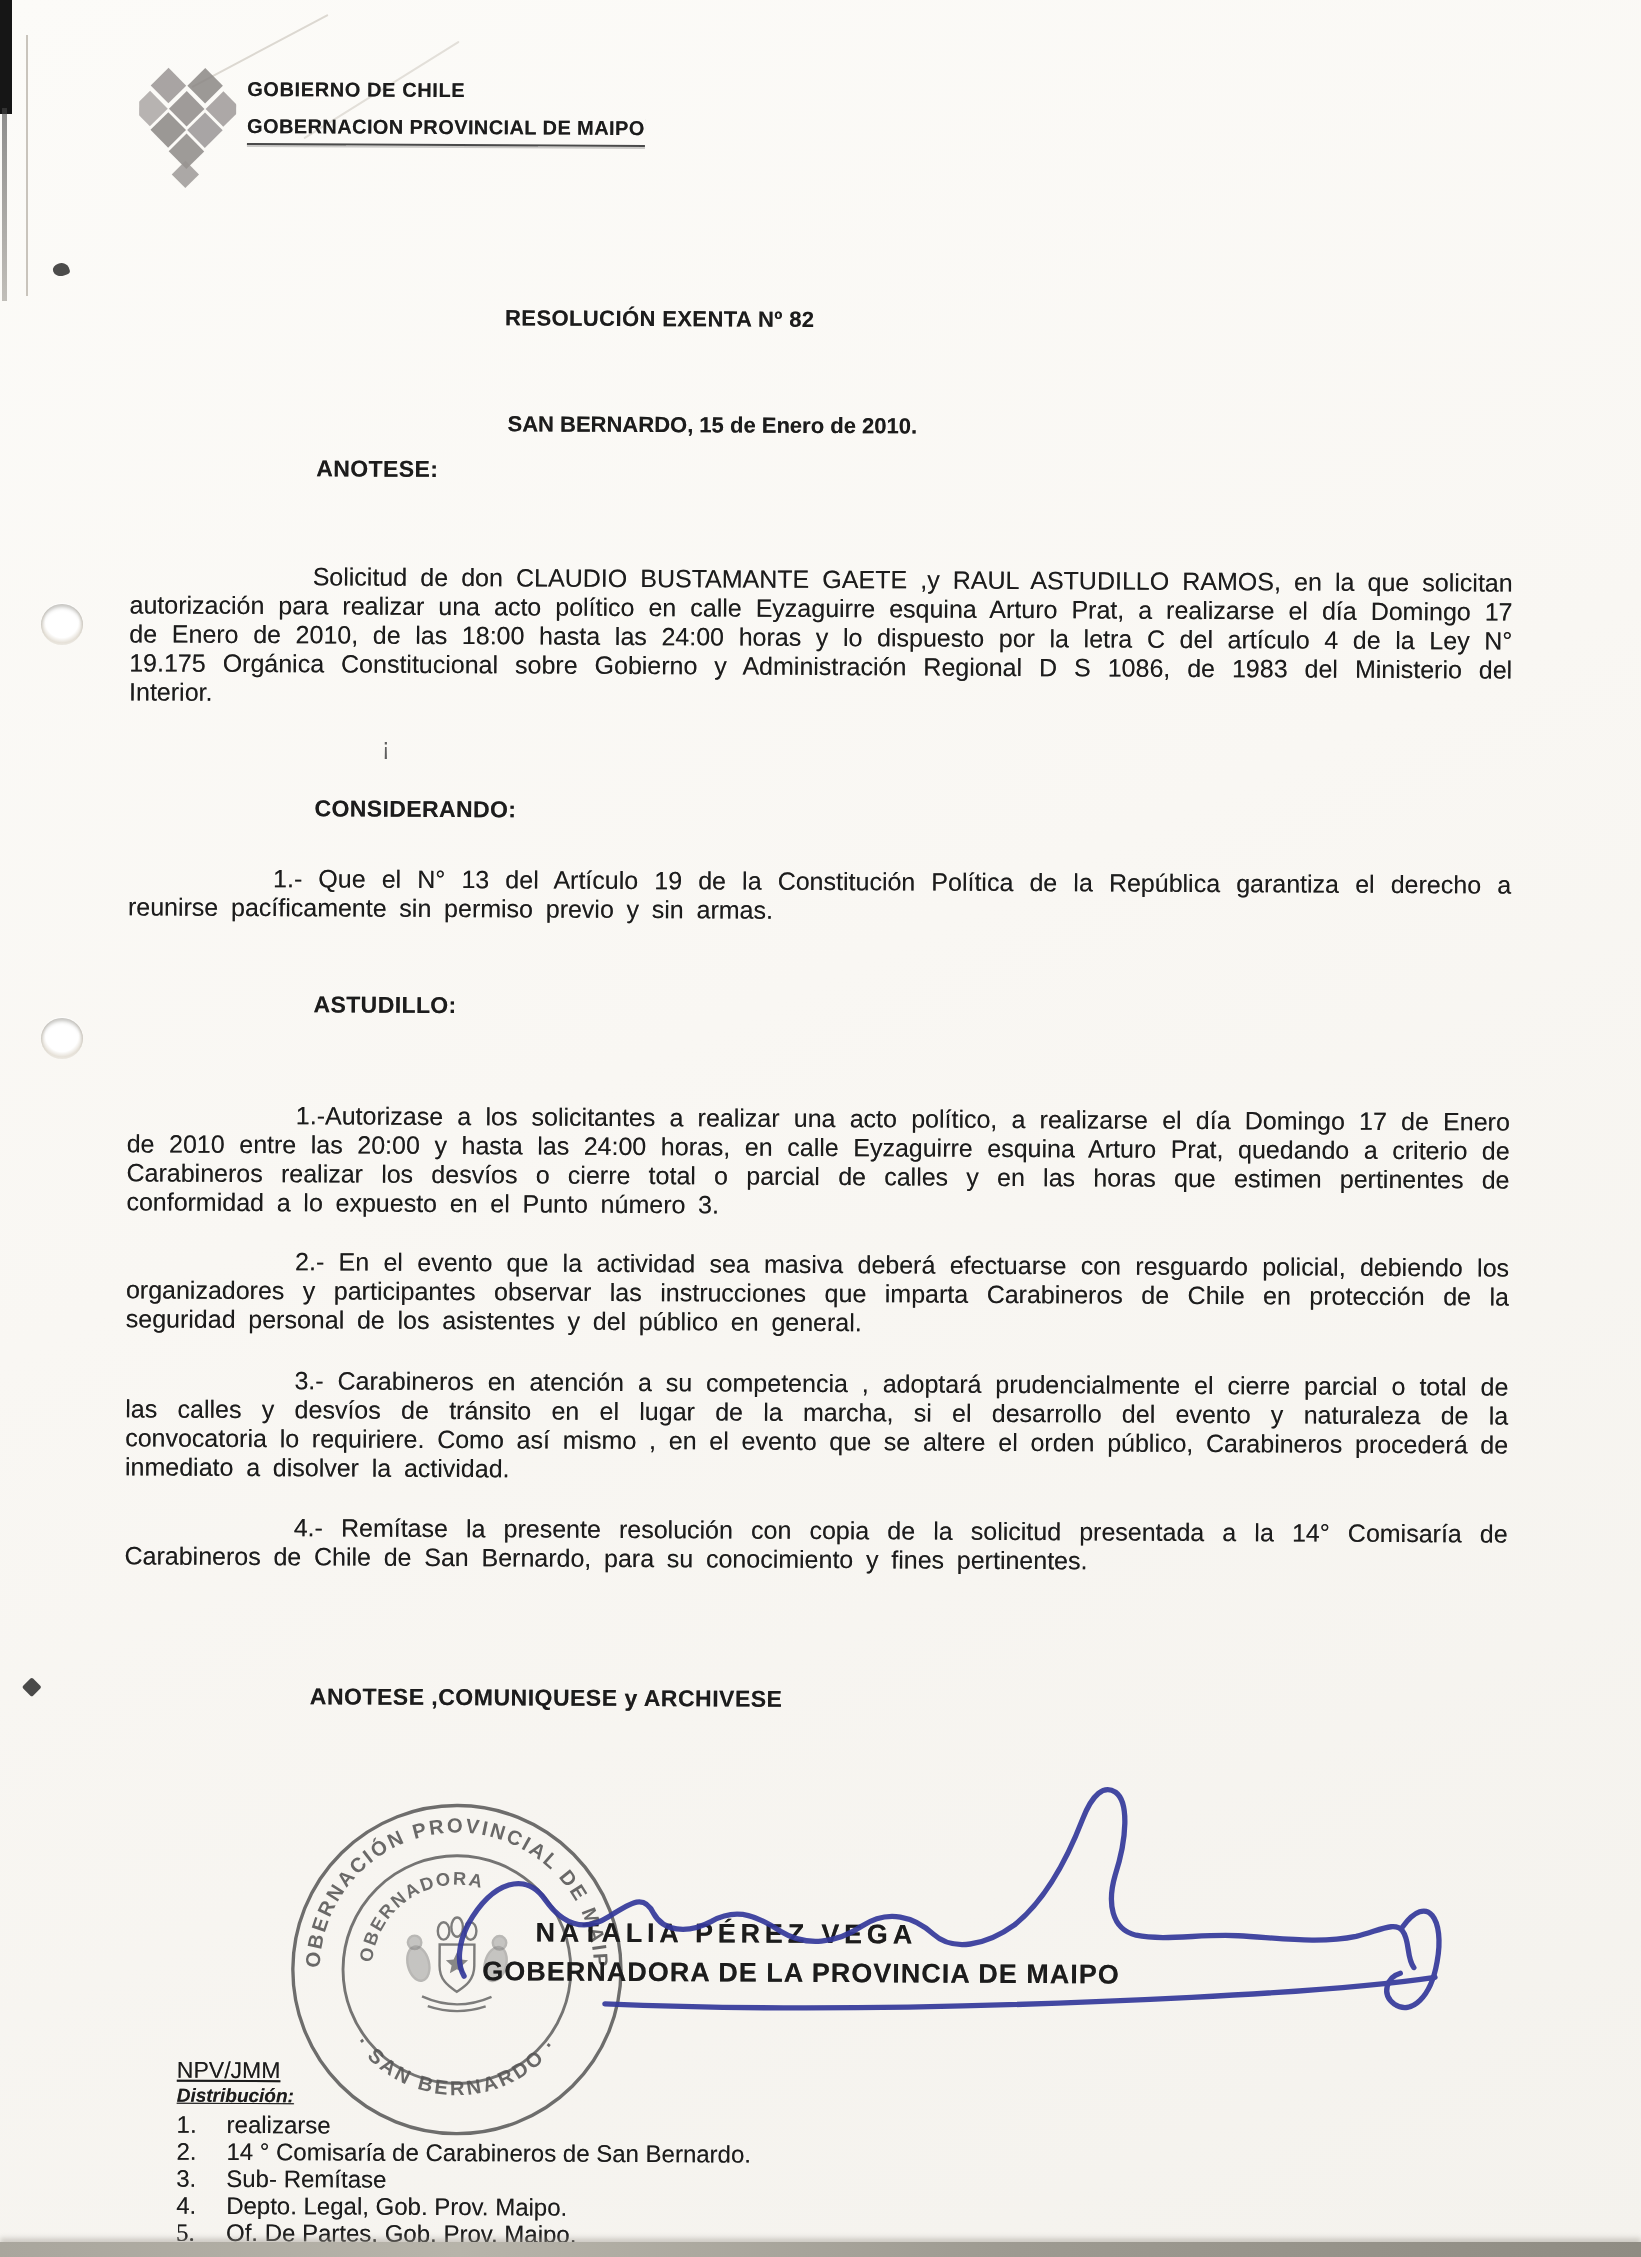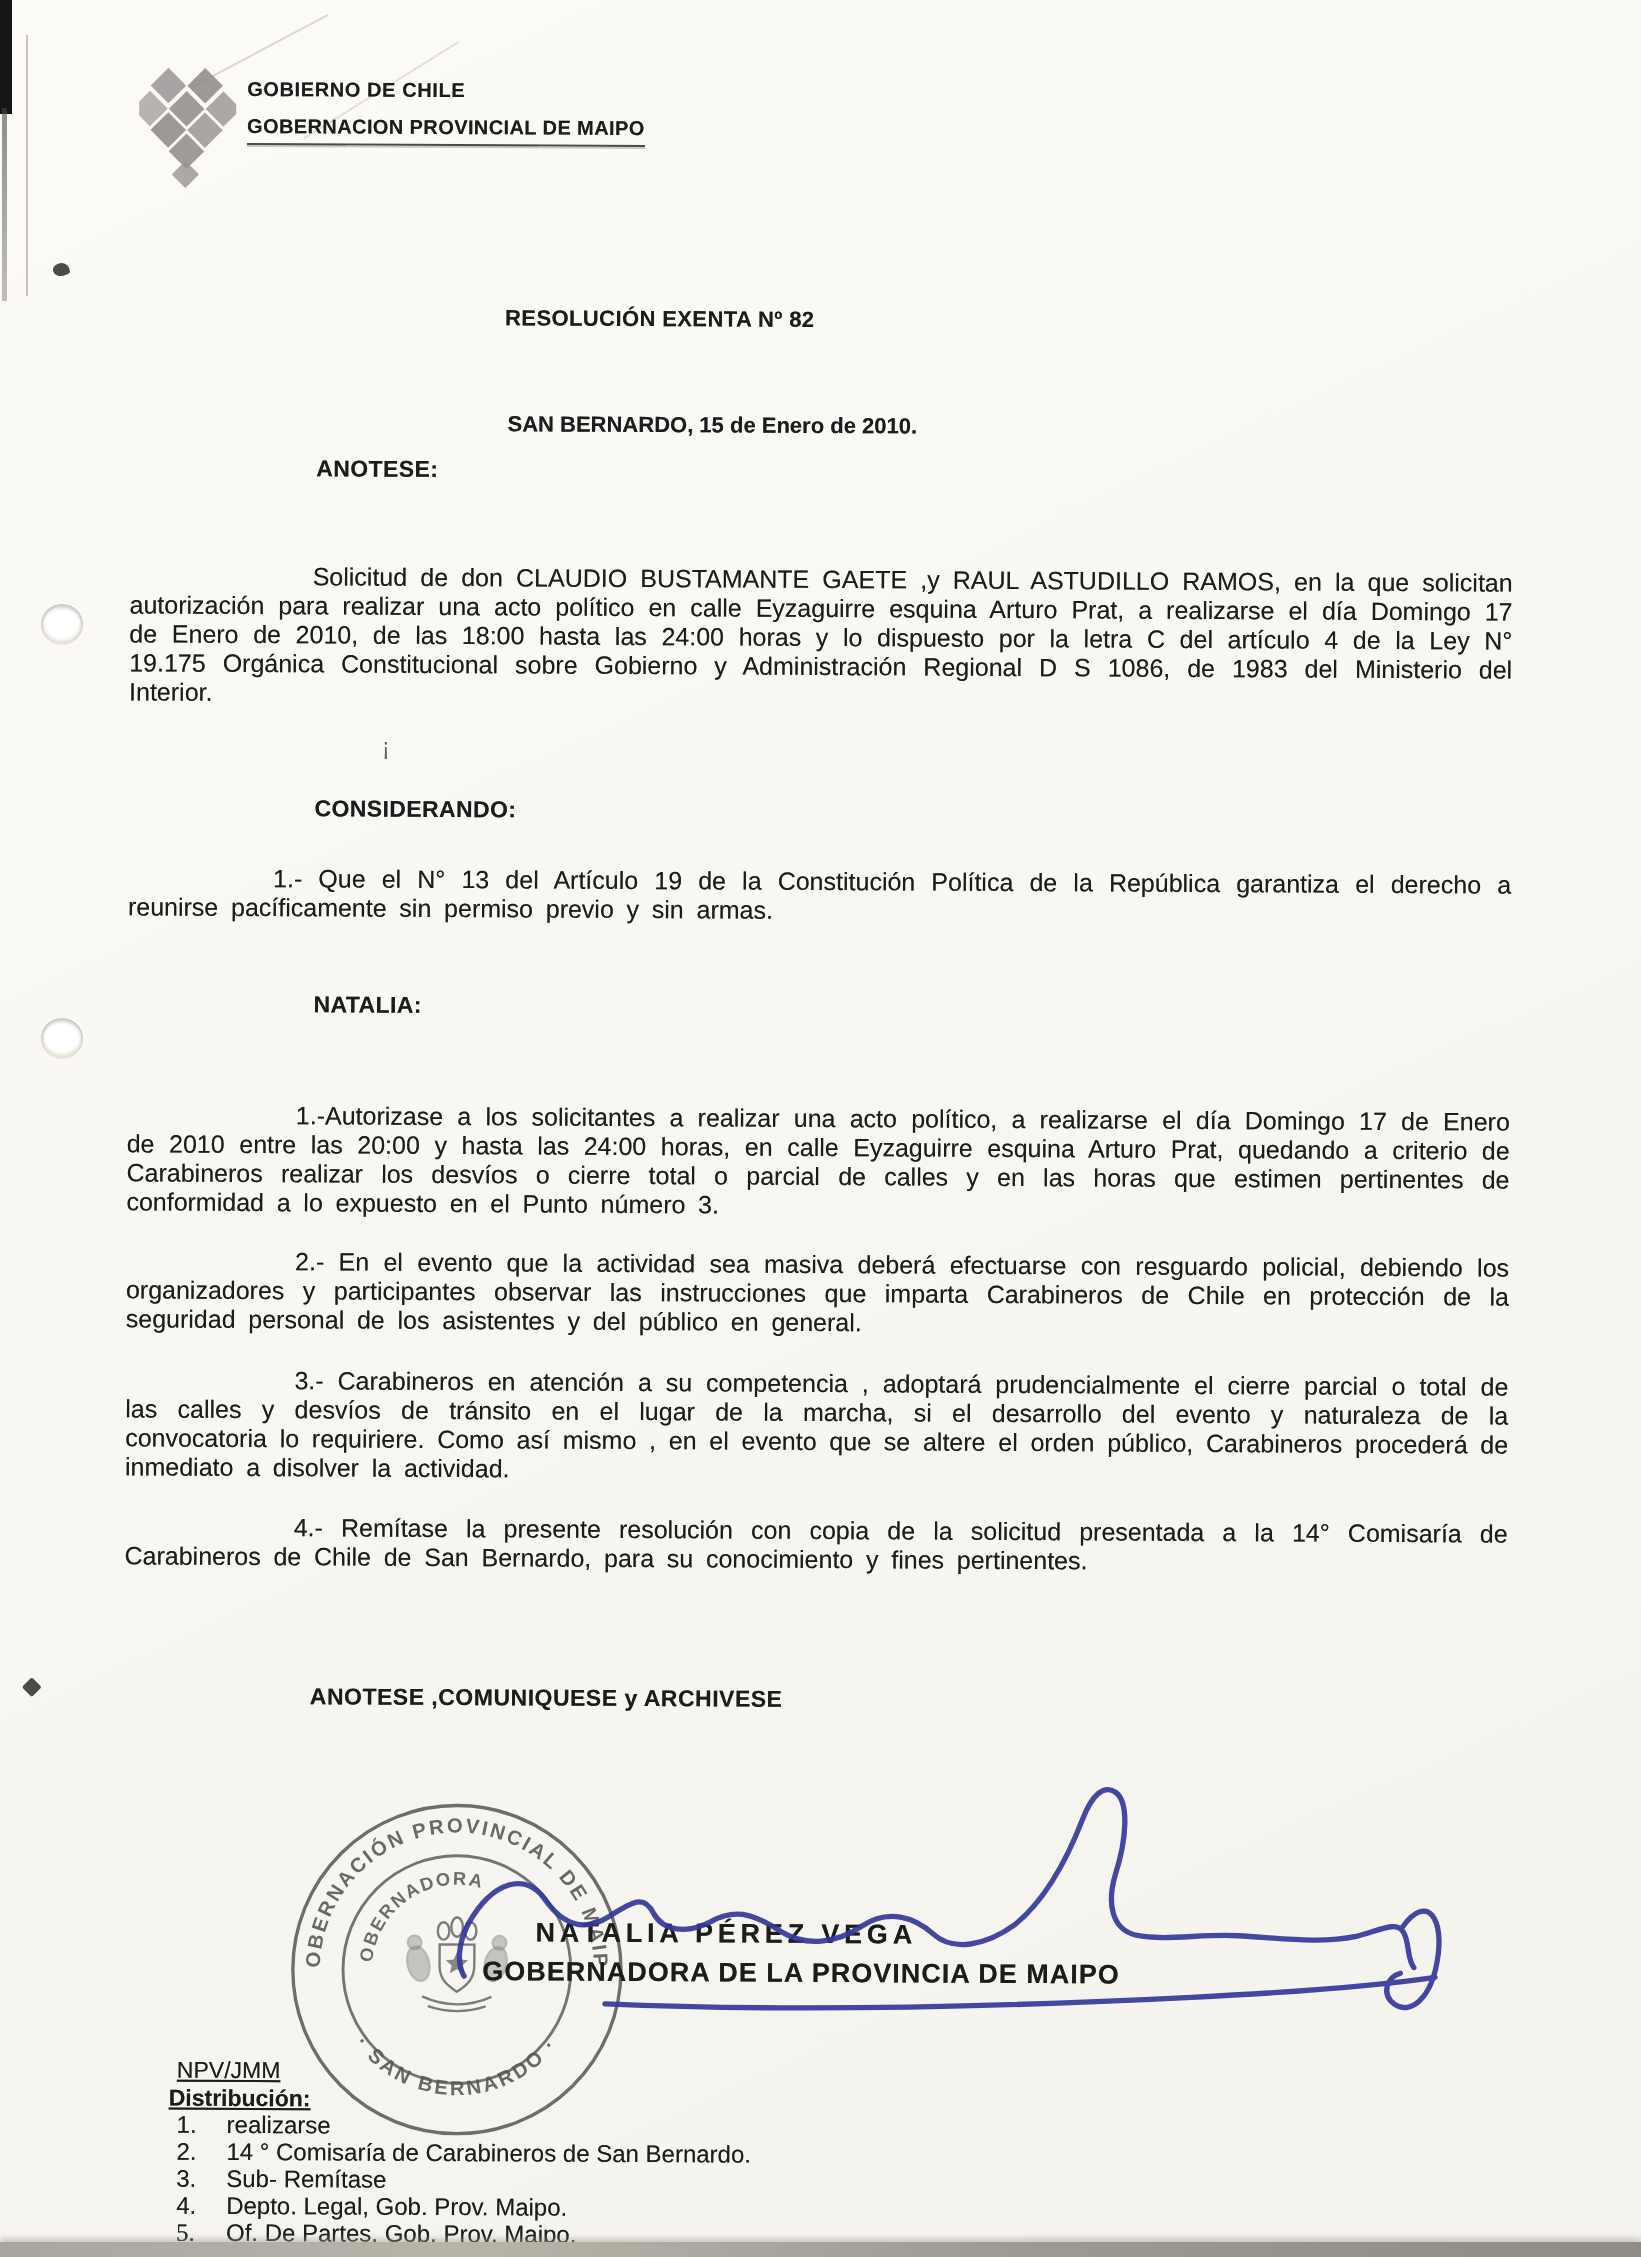--- a/index.html
+++ b/index.html
@@ -27,21 +27,21 @@
   .r1{top:1104px;text-indent:169px;}
   .r2{top:1250px;text-indent:169px;}
   .r3{top:1369px;text-indent:169px;}
   .r4{top:1516px;text-indent:169px;}
   .closing{left:314px;top:1686px;font-size:23px;font-weight:bold;letter-spacing:0.5px;}
   .stamp{position:absolute;left:283px;top:1792px;width:359px;height:359px;z-index:1;opacity:.88;}
   .sig-name{left:541px;top:1919px;font-size:27px;font-weight:bold;letter-spacing:4.8px;z-index:2;}
   .sig-role{left:488px;top:1958px;font-size:27px;font-weight:bold;letter-spacing:1px;z-index:2;}
   .signature{position:absolute;left:406px;top:1781px;width:1081px;height:280px;z-index:3;}
   .foot-initials{left:183px;top:2060px;font-size:23px;text-decoration:underline;}
-  .foot-label{left:175px;top:2088px;font-size:23px;font-weight:bold;
+  .foot-label{left:183px;top:2088px;font-size:19px;font-style:italic;font-weight:bold;
               text-decoration:underline;}
   .dist{position:absolute;left:183px;top:2114px;width:869px;font-size:24px;}
   .dist-row{display:flex;height:27px;line-height:27px;}
   .dist-num{width:50px;flex:0 0 50px;}
   .dist-row:last-child .dist-num{font-family:"Liberation Serif",serif;font-size:25px;}
   
   .edge-left-black{position:absolute;left:0;top:0;width:11.6px;height:114px;background:#161616;}
   .edge-left-thin{position:absolute;left:1.9px;top:108px;width:4.8px;height:193px;
                   background:linear-gradient(#444,#9a968f);opacity:.6;}
   .edge-left-line{position:absolute;left:26px;top:35px;width:1.9px;height:261px;background:#c9c4bc;}
@@ -98,21 +98,21 @@
 
     <div class="txt title">RESOLUCIÓN EXENTA Nº 82</div>
     <div class="txt dateline">SAN BERNARDO, 15 de Enero de  2010.</div>
 
     <div class="txt shead vistos-h">ANOTESE:</div>
     <p class="txt body v-body">Solicitud de don CLAUDIO BUSTAMANTE GAETE ,y RAUL ASTUDILLO RAMOS, en la que solicitan autorización para realizar una acto político en calle Eyzaguirre esquina Arturo Prat, a realizarse el día Domingo 17 de Enero de 2010, de las 18:00 hasta las 24:00 horas y lo dispuesto por la letra C del artículo 4 de la Ley N° 19.175 Orgánica Constitucional sobre Gobierno y Administración Regional D S 1086, de 1983 del Ministerio del Interior.</p>
 
     <div class="txt shead considerando-h">CONSIDERANDO:</div>
     <p class="txt body c-body">1.- Que el N° 13 del Artículo 19 de la Constitución Política de la República garantiza el derecho a reunirse pacíficamente sin permiso previo y sin armas.</p>
 
-    <div class="txt shead resuelvo-h">NATALIA:</div>
+    <div class="txt shead resuelvo-h">ASTUDILLO:</div>
     <p class="txt body r1">1.-Autorizase a los solicitantes a realizar una acto político, a realizarse el día Domingo 17 de Enero de 2010 entre las 20:00 y hasta las 24:00 horas, en calle Eyzaguirre esquina Arturo Prat, quedando a criterio de Carabineros realizar los desvíos o cierre total o parcial de calles y en las horas que estimen pertinentes de conformidad a lo expuesto en el Punto número 3.</p>
     <p class="txt body r2">2.- En el evento que la actividad sea masiva deberá efectuarse con resguardo policial, debiendo los organizadores y participantes observar las instrucciones que imparta Carabineros de Chile en protección de la seguridad personal de los asistentes y del público en general.</p>
     <p class="txt body r3">3.- Carabineros en atención a su competencia , adoptará prudencialmente el cierre parcial o total de las calles y desvíos de tránsito en el lugar de la marcha, si el desarrollo del evento y naturaleza de la convocatoria lo requiriere. Como así mismo , en el evento que se altere el orden público, Carabineros procederá de inmediato a disolver la actividad.</p>
     <p class="txt body r4">4.- Remítase la presente resolución con copia de la solicitud presentada a la 14° Comisaría de Carabineros de Chile de San Bernardo, para su conocimiento y fines pertinentes.</p>
 
     <div class="txt closing">ANOTESE ,COMUNIQUESE y  ARCHIVESE</div>
 
     <svg class="stamp" viewBox="0 0 372 372">
       <circle cx="186" cy="186" r="170" fill="none" stroke-width="3.5" opacity=".85" stroke="#3f3f3f"></circle>
       <circle cx="186" cy="186" r="118" fill="none" stroke-width="3" opacity=".8" stroke="#3f3f3f"></circle>

